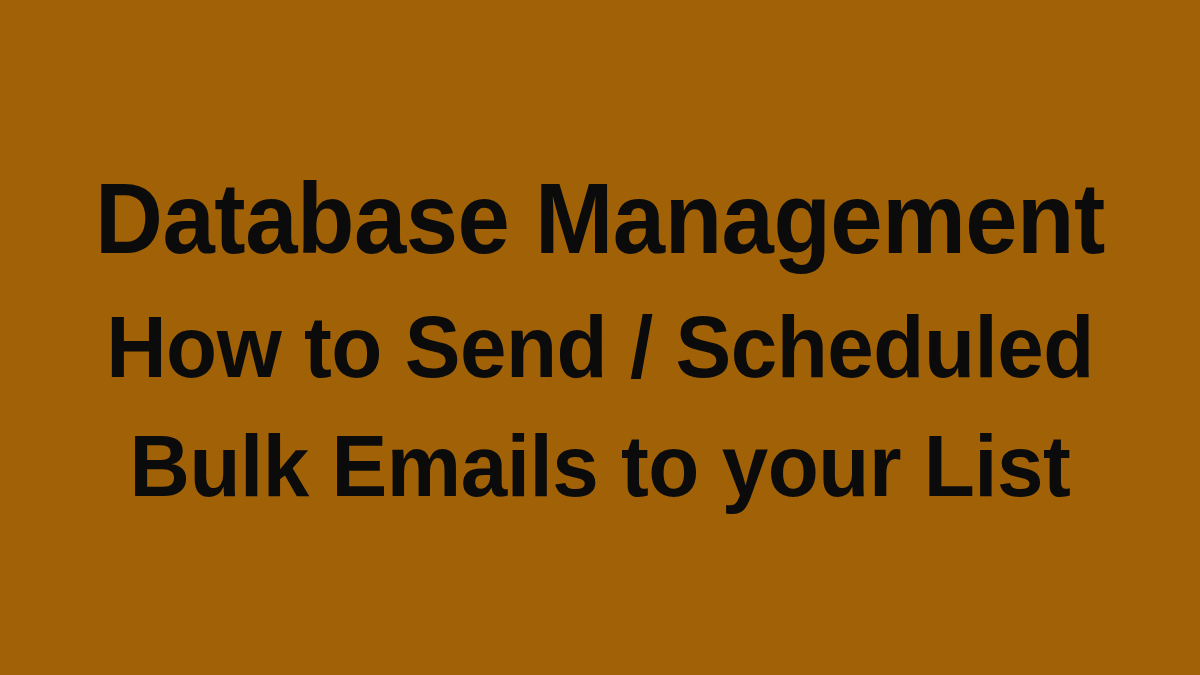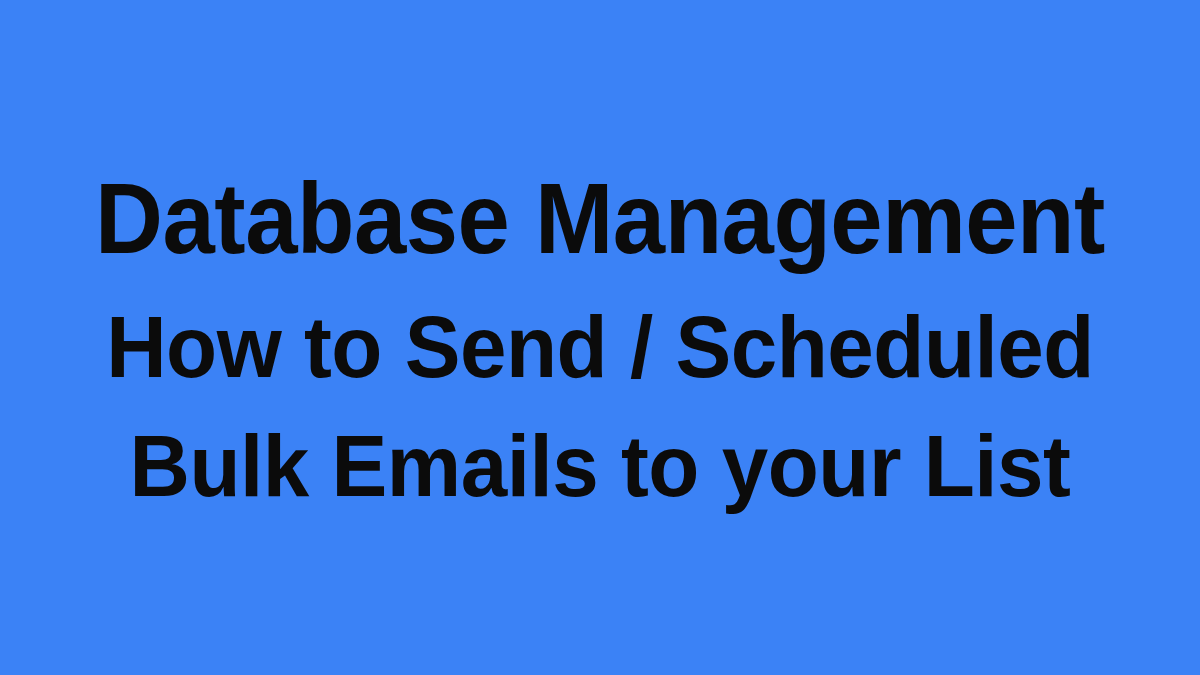--- a/index.html
+++ b/index.html
@@ -76,21 +76,21 @@
     top: 422px;
     left: 0;
     font-size: 88px;
     transform: scaleX(0.95);
     transform-origin: 50% 50%;
   }
 </style>
 </head>
 <body>
 
-<div id="title-card" style="background: #3b82f6;">
+<div id="title-card" style="background: #a16207;">
 
   <div class="title-block">
 
     <h1 class="headline line-primary" style="color: rgb(11, 11, 11);">Database Management</h1>
 
     <h2 class="headline line-secondary" style="color: rgb(11, 11, 11);">How to Send / Scheduled</h2>
 
     <h2 class="headline line-tertiary" style="color: rgb(11, 11, 11);">Bulk Emails to your List</h2>
 
   </div>

